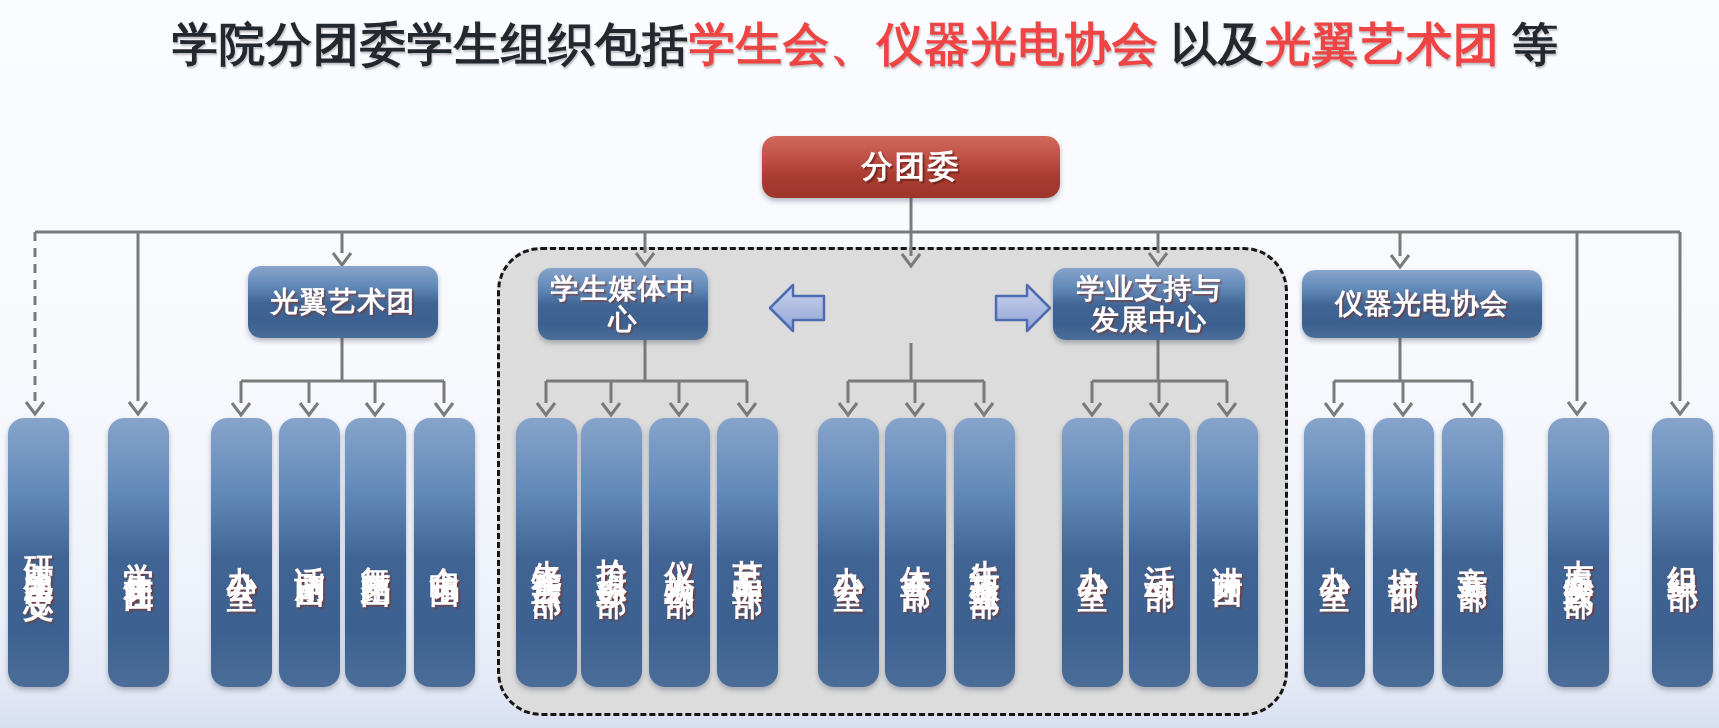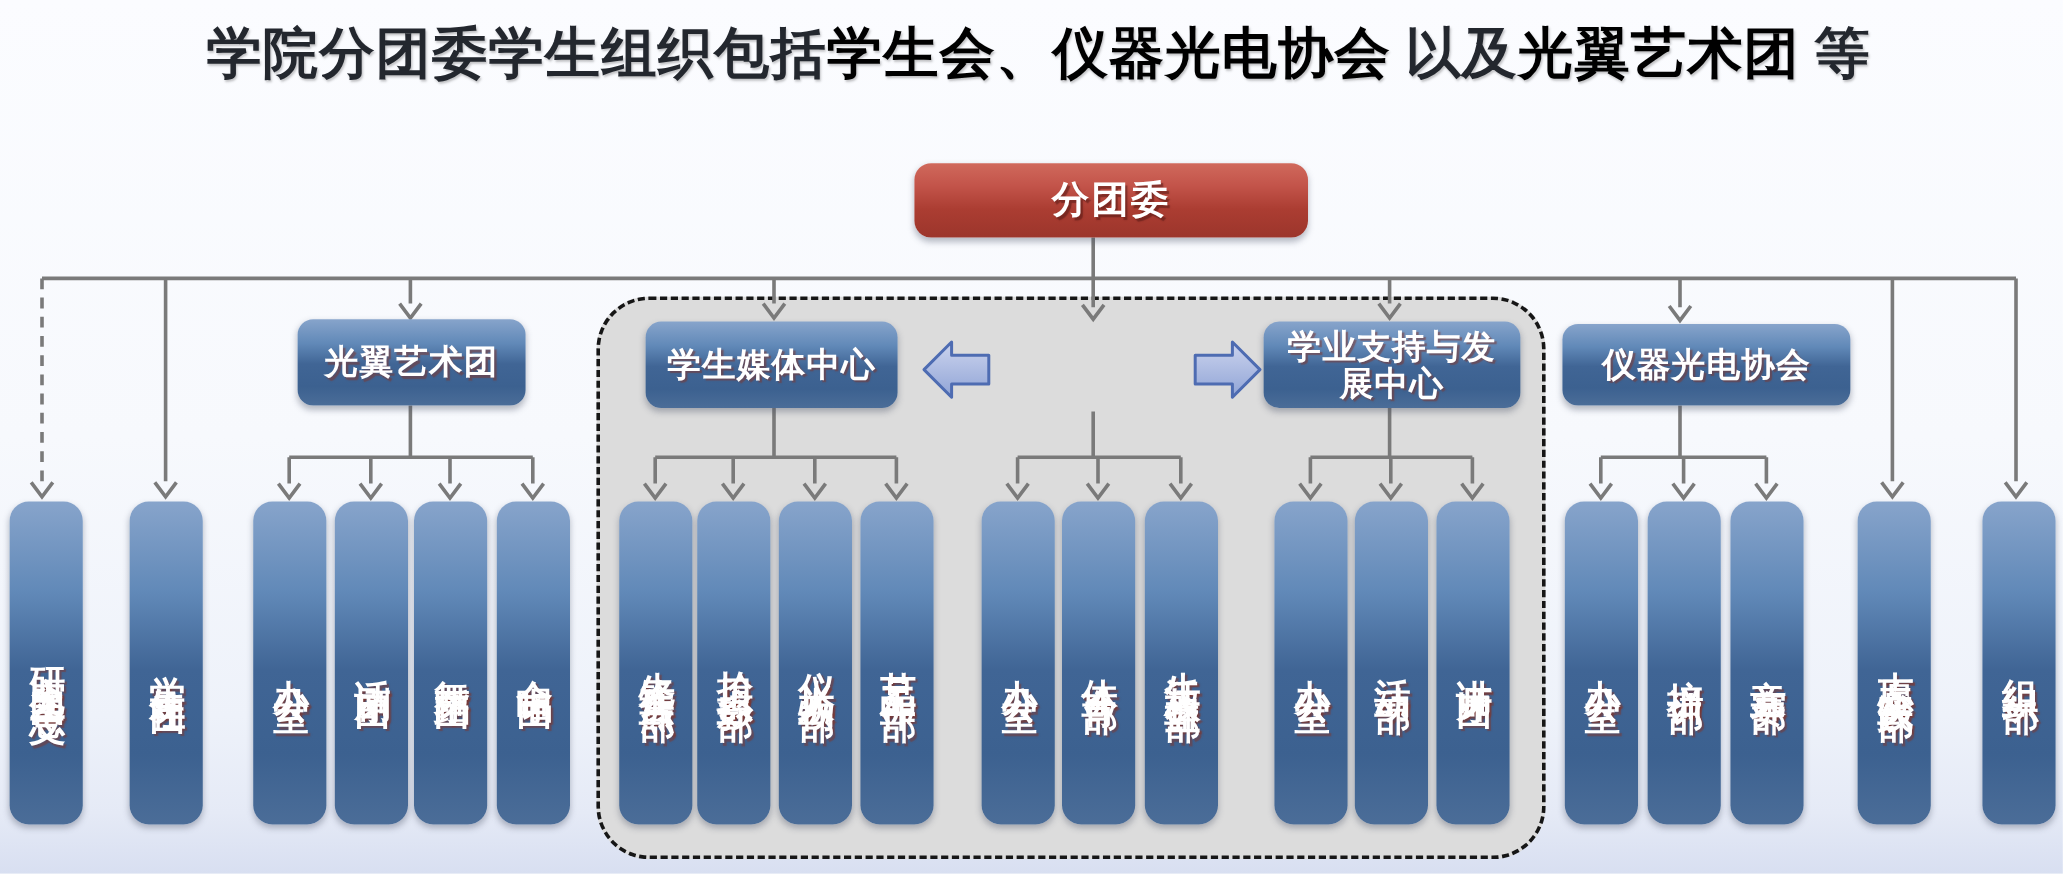--- a/index.html
+++ b/index.html
@@ -11,21 +11,21 @@
   .stage{position:relative;width:1719px;height:728px;}
 
   
   .title{
     position:absolute;left:0;top:14px;width:100%;
     text-align:center;font-size:46px;font-weight:700;letter-spacing:1px;
     text-shadow:1px 2px 2px rgba(40,40,40,.28);
     white-space:nowrap;
   }
   .t-dark{color:#23272e;margin-left:12px;}
-  .t-blue{color:#000000;}
+  .t-blue{color:#ef4444;}
 
   
   .panel{
     position:absolute;left:497px;top:247px;width:791px;height:469px;
     background:#dcdcdc;border:3px dashed #161616;border-radius:44px;
     box-sizing:border-box;
   }
 
   
   svg.wires{position:absolute;left:0;top:0;}
@@ -81,25 +81,25 @@
       <path d="M1158 340 V381 M1092 381 H1227 M1092 381 V403 M1159 381 V403 M1227 381 V403"></path>
       <path d="M1400 338 V381 M1334 381 H1472 M1334 381 V403 M1403 381 V403 M1472 381 V403"></path>
       <path d="M232 403 L241 415 L250 403 M300 403 L309 415 L318 403 M366 403 L375 415 L384 403 M435 403 L444 415 L453 403
                M537 403 L546 415 L555 403 M602 403 L611 415 L620 403 M670 403 L679 415 L688 403 M738 403 L747 415 L756 403
                M839 403 L848 415 L857 403 M906 403 L915 415 L924 403 M975 403 L984 415 L993 403
                M1083 403 L1092 415 L1101 403 M1150 403 L1159 415 L1168 403 M1218 403 L1227 415 L1236 403
                M1325 403 L1334 415 L1343 403 M1394 403 L1403 415 L1412 403 M1463 403 L1472 415 L1481 403"></path>
     </g>
   </svg>
 
-  <div class="box root" style="left:762px;top:136px;width:328px;height:62px">分团委</div>
+  <div class="box root" style="left:762px;top:136px;width:298px;height:62px">分团委</div>
 
   <div class="box l2" style="left:248px;top:266px;width:190px;height:72px">光翼艺术团</div>
-  <div class="box l2" style="left:538px;top:268px;width:210px;height:72px">学生媒体中心</div>
-  <div class="box l2" style="left:1053px;top:268px;width:214px;height:72px">学业支持与发展中心</div>
+  <div class="box l2" style="left:538px;top:268px;width:170px;height:72px">学生媒体中心</div>
+  <div class="box l2" style="left:1053px;top:268px;width:192px;height:72px">学业支持与发展中心</div>
   <div class="box l2" style="left:1302px;top:270px;width:240px;height:68px">仪器光电协会</div>
 
   <div class="blockarrow" style="left:768px;top:283px">
     <svg width="58" height="50" viewBox="0 0 58 50">
       <defs>
           <linearGradient id="ag1" x1="0" y1="0" x2="0" y2="1">
         <stop offset="0" stop-color="#ccd4ee"></stop>
             <stop offset="1" stop-color="#90a4d6"></stop>
       </linearGradient>
         </defs>

